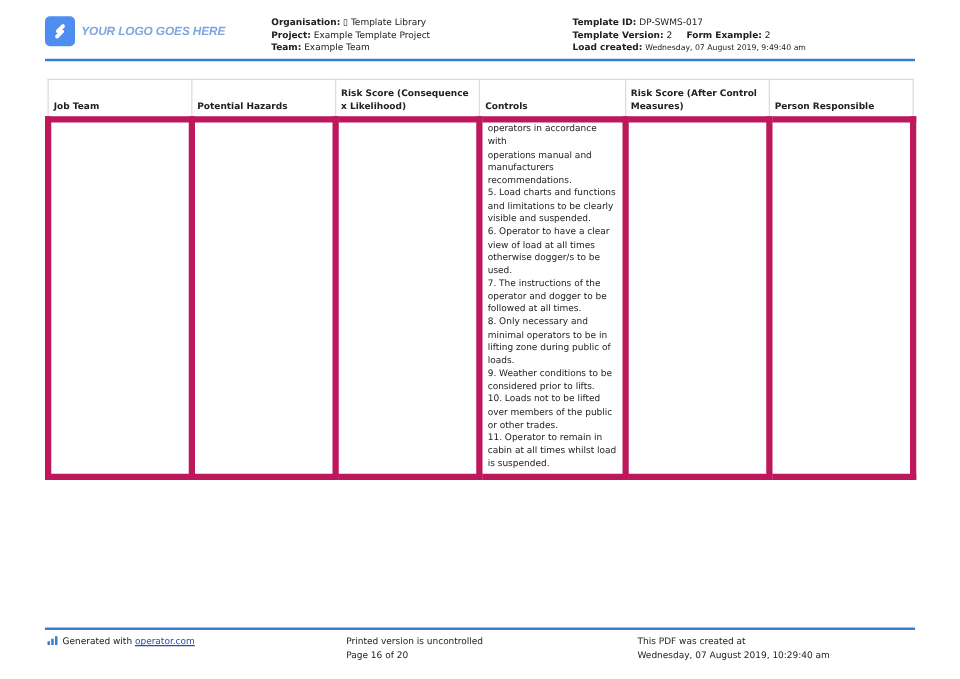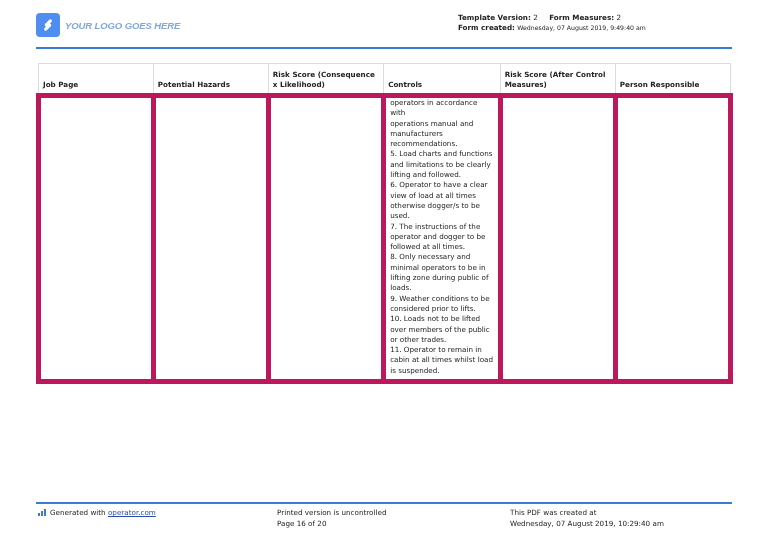--- a/index.html
+++ b/index.html
@@ -34,70 +34,88 @@
   <div class="logo">
     <div class="logo-box">
       <svg width="16" height="16" viewBox="0 0 16 16">
         <path d="M9.5 2.5 L5 7 a1.6 1.6 0 0 0 2.2 2.2 L11.7 4.7 a1.6 1.6 0 0 0 -2.2 -2.2z" fill="#fff"></path>
         <path d="M8.8 6.8 L4.3 11.3 a1.6 1.6 0 0 0 2.2 2.2 L11 9 a1.6 1.6 0 0 0 -2.2 -2.2z" fill="#fff"></path>
       </svg>
     </div>
     <span class="logo-text">YOUR LOGO GOES HERE</span>
   </div>
 
+  <div class="meta" style="left:181px;">
+    <div>
+      <b>Organisation:</b>
+      <span>▯ Template Library</span>
+    </div>
+    <div>
+      <b>Project:</b>
+      <span>Example Template Project</span>
+    </div>
+    <div>
+      <b>Team:</b>
+      <span>Example Team</span>
+    </div>
+  </div>
 
   <div class="meta" style="left:422px;">
+    <div>
+      <b>Template ID:</b>
+      <span>DP-SWMS-017</span>
+    </div>
     <div>
       <b>Template Version:</b>
       <span>2</span>
       &nbsp;&nbsp;&nbsp;
-      <b>Form Measures:</b>
+      <b>Form Example:</b>
       <span>2</span>
     </div>
     <div>
-      <b>Form created:</b>
+      <b>Load created:</b>
       <span class="small">Wednesday, 07 August 2019, 9:49:40 am</span>
     </div>
   </div>
 </div>
 
 <div class="rule" style="top:47px;"></div>
 
 <table class="swms">
   <colgroup>
     <col style="width:116px">
       <col style="width:116px">
       <col style="width:116px">
     <col style="width:117px">
       <col style="width:116px">
       <col style="width:116px">
   </colgroup>
   <thead>
     <tr>
-      <th>Job Page</th>
+      <th>Job Team</th>
       <th>Potential Hazards</th>
       <th>Risk Score (Consequence x Likelihood)</th>
       <th>Controls</th>
       <th>Risk Score (After Control Measures)</th>
       <th>Person Responsible</th>
     </tr>
   </thead>
   <tbody>
     <tr>
       <td></td>
       <td></td>
       <td></td>
       <td>
         <div>operators in accordance with</div>
         <div>operations manual and</div>
         <div>manufacturers</div>
         <div>recommendations.</div>
         <div>5. Load charts and functions</div>
         <div>and limitations to be clearly</div>
-        <div>lifting and followed.</div>
+        <div>visible and suspended.</div>
         <div>6. Operator to have a clear</div>
         <div>view of load at all times</div>
         <div>otherwise dogger/s to be</div>
         <div>used.</div>
         <div>7. The instructions of the</div>
         <div>operator and dogger to be</div>
         <div>followed at all times.</div>
         <div>8. Only necessary and</div>
         <div>minimal operators to be in</div>
         <div>lifting zone during public of</div>

